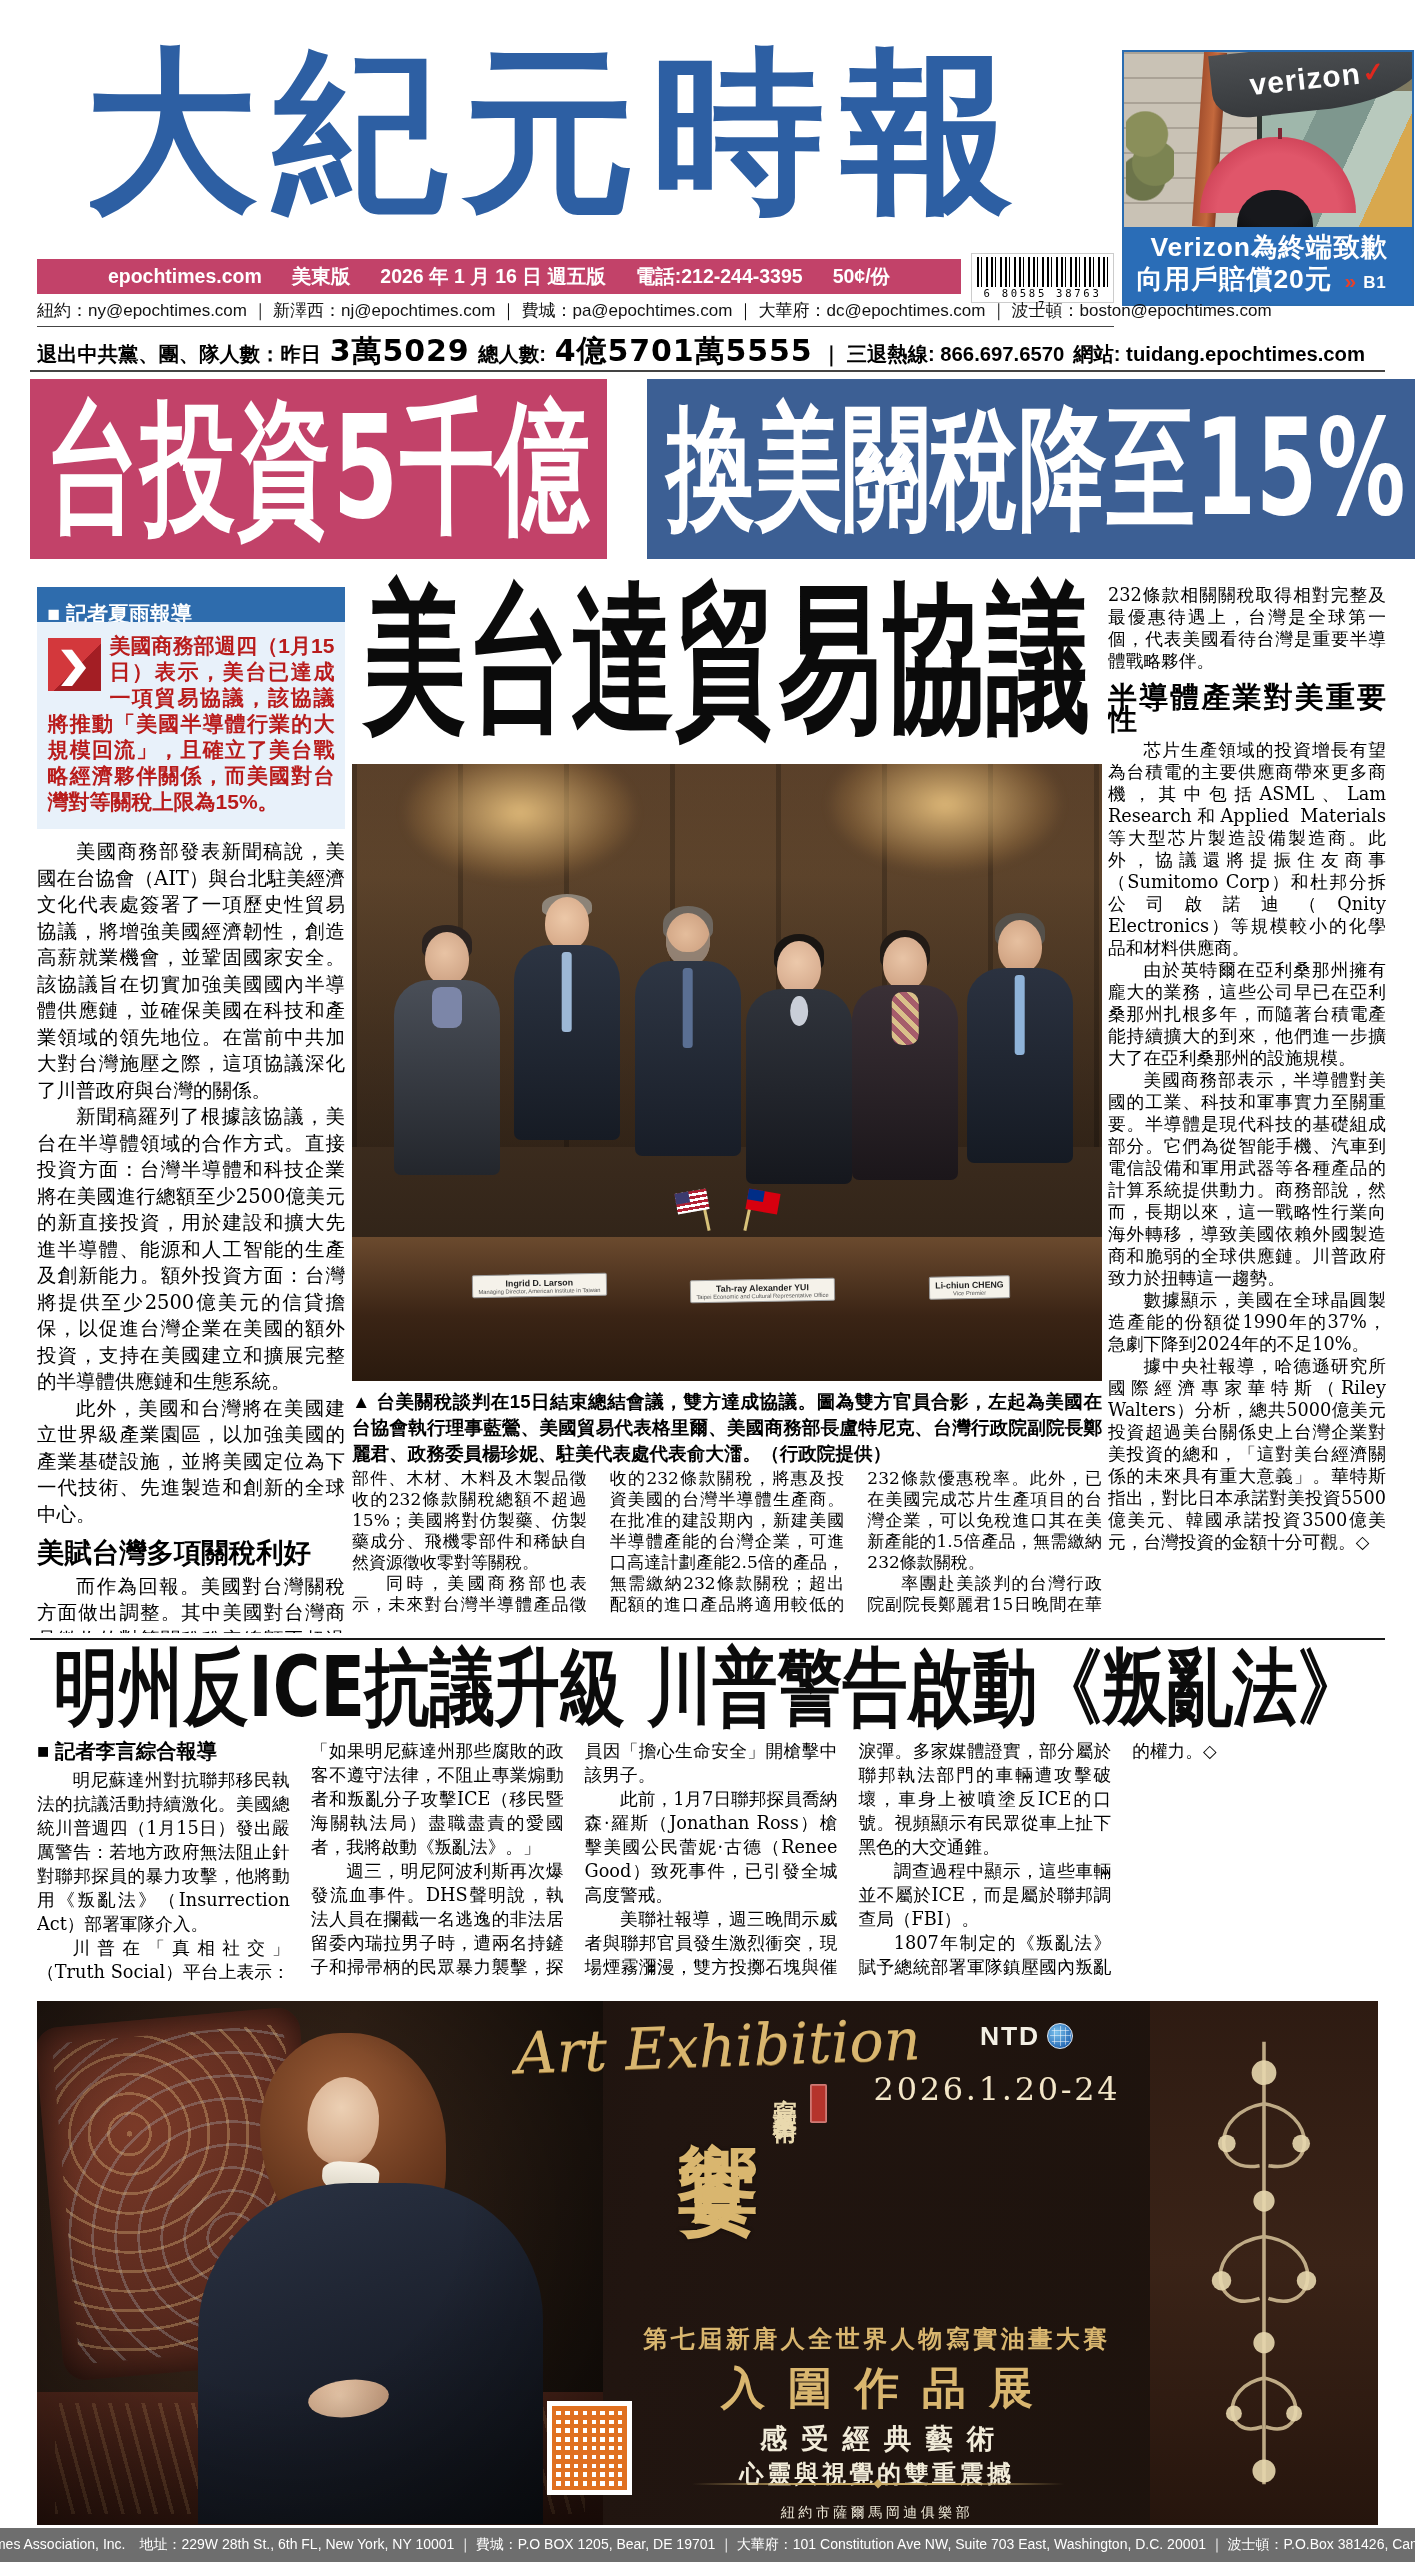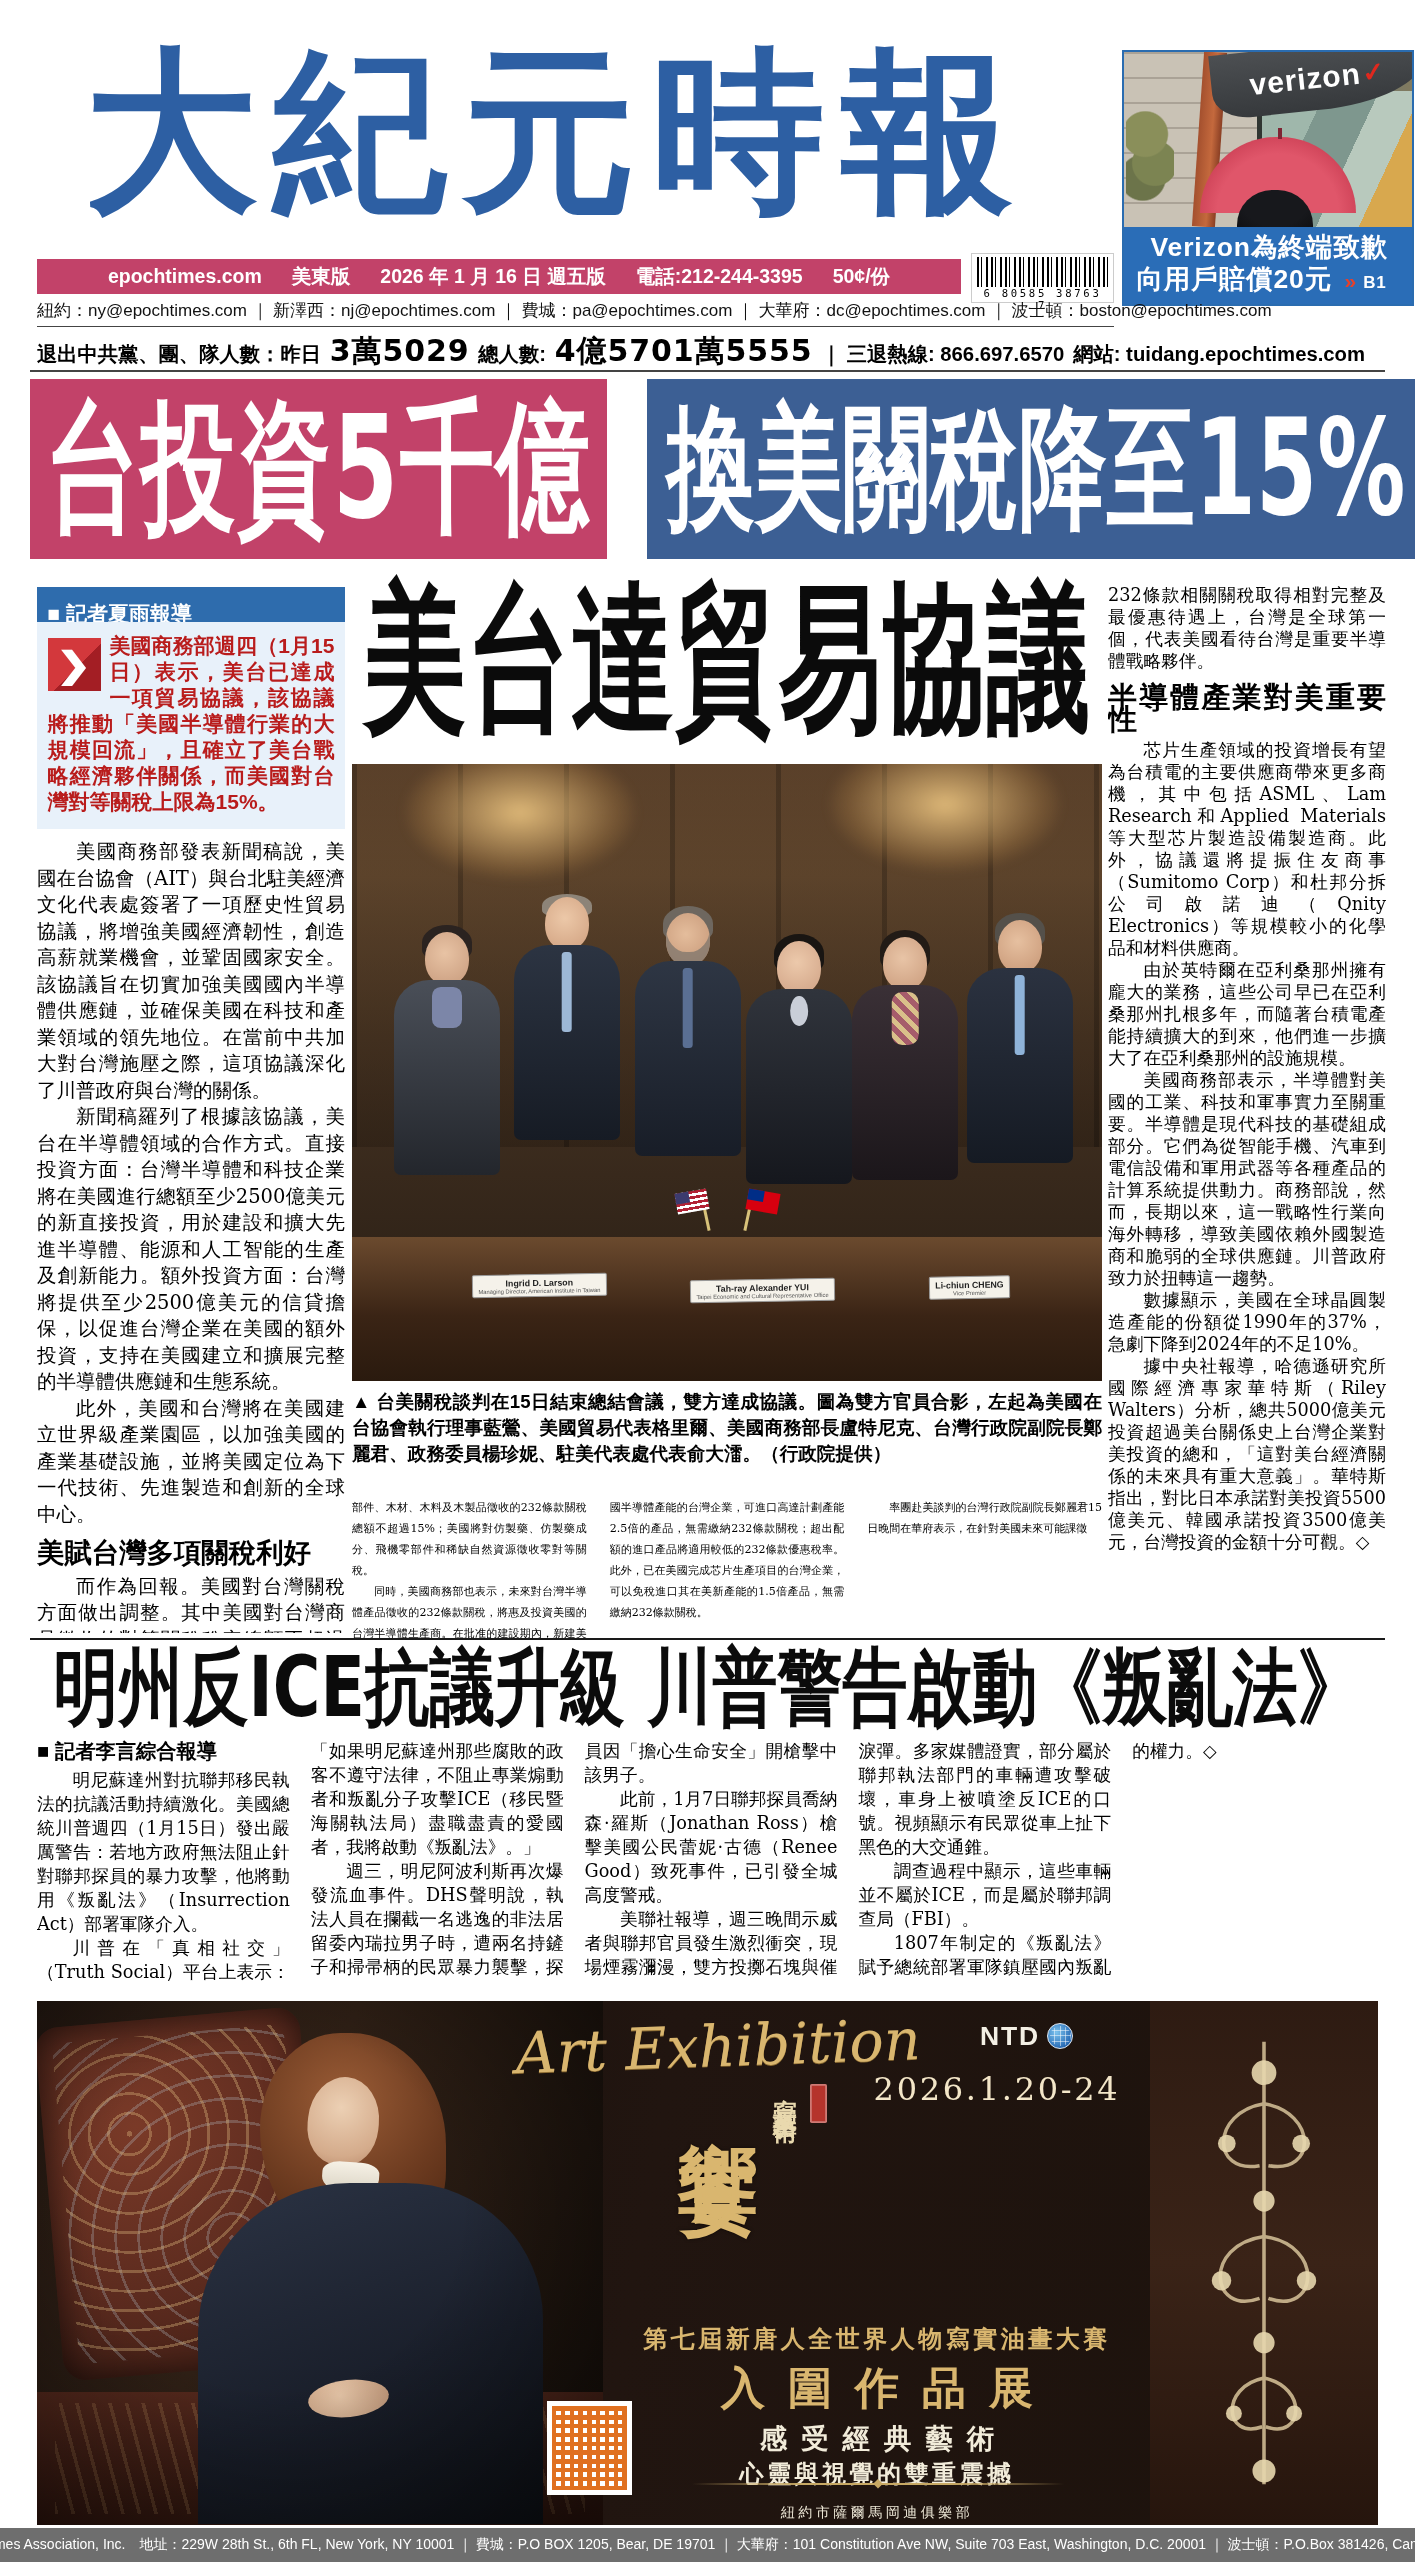--- a/index.html
+++ b/index.html
@@ -79,21 +79,21 @@
   .nameplate .np-name{font-size:8.8px;font-weight:bold;color:#222;white-space:nowrap;}
   .nameplate .np-title{font-size:5.8px;color:#555;white-space:nowrap;}
   .flagstand{position:absolute;width:32px;height:21px;}
   .flag-us{background:repeating-linear-gradient(#b22234 0 2.7px,#fff 2.7px 5.3px);}
   .flag-us:after{content:"";position:absolute;left:0;top:0;width:14px;height:10.6px;background:#3c3b6e;}
   .flag-tw{background:#d7000f;}
   .flag-tw:after{content:"";position:absolute;left:0;top:0;width:16px;height:10.6px;background:#002d87;}
   .flagpole{position:absolute;width:2.7px;height:35px;background:#d8c27a;}
   #caption{left:352px;top:1389px;width:750px;height:74px;font-weight:bold;font-size:18.6px;line-height:26px;color:#000;text-align:justify;}
   #bottom-cols{left:352px;top:1468px;width:750px;height:166px;column-count:3;column-gap:23px;column-fill:auto;overflow:hidden;
-        font-family:"DejaVu Serif","Liberation Serif",serif;font-size:11px;line-height:21px;text-align:justify;color:#000;margin-top:29px;}
+        font-family:"DejaVu Serif","Liberation Serif",serif;font-size:17px;line-height:21px;text-align:justify;color:#000;}
   #bottom-cols p{margin:0;text-indent:2em;}
   #bottom-cols p:first-child{text-indent:0;}
 
   
   #right-col{left:1108px;top:584px;width:278px;height:1051px;overflow:hidden;font-family:"DejaVu Serif","Liberation Serif",serif;font-size:17.7px;line-height:22px;text-align:justify;color:#000;}
   #right-col p{margin:0;text-indent:2em;}
   #right-col .lead{text-indent:0;}
   #right-col .subhead{font-size:29px;margin:14px 0 8.8px 0;}
 
   

